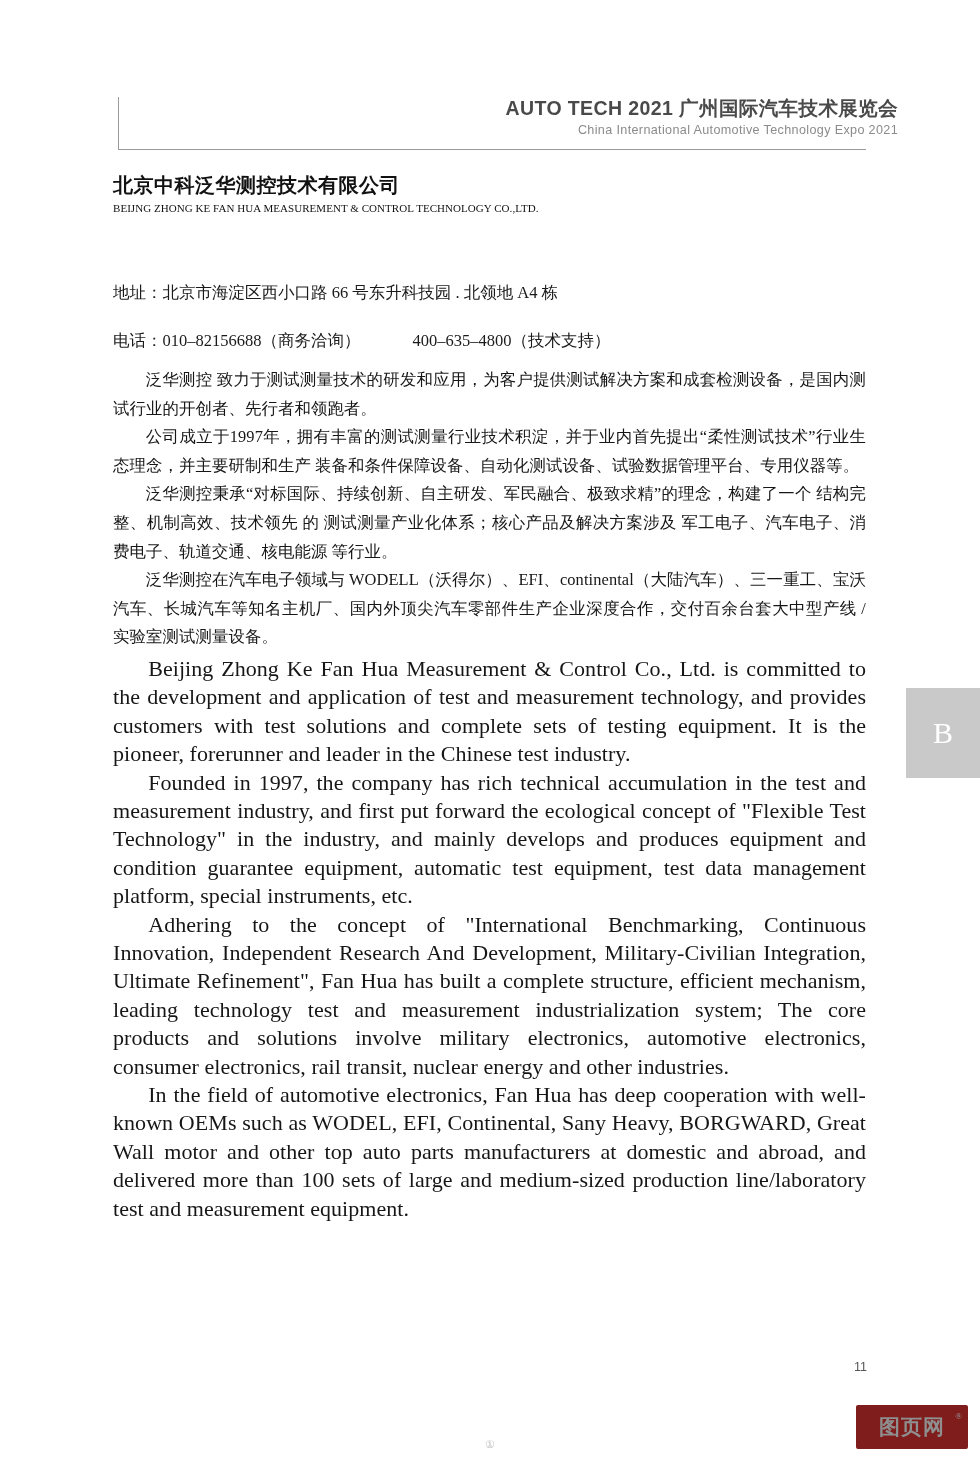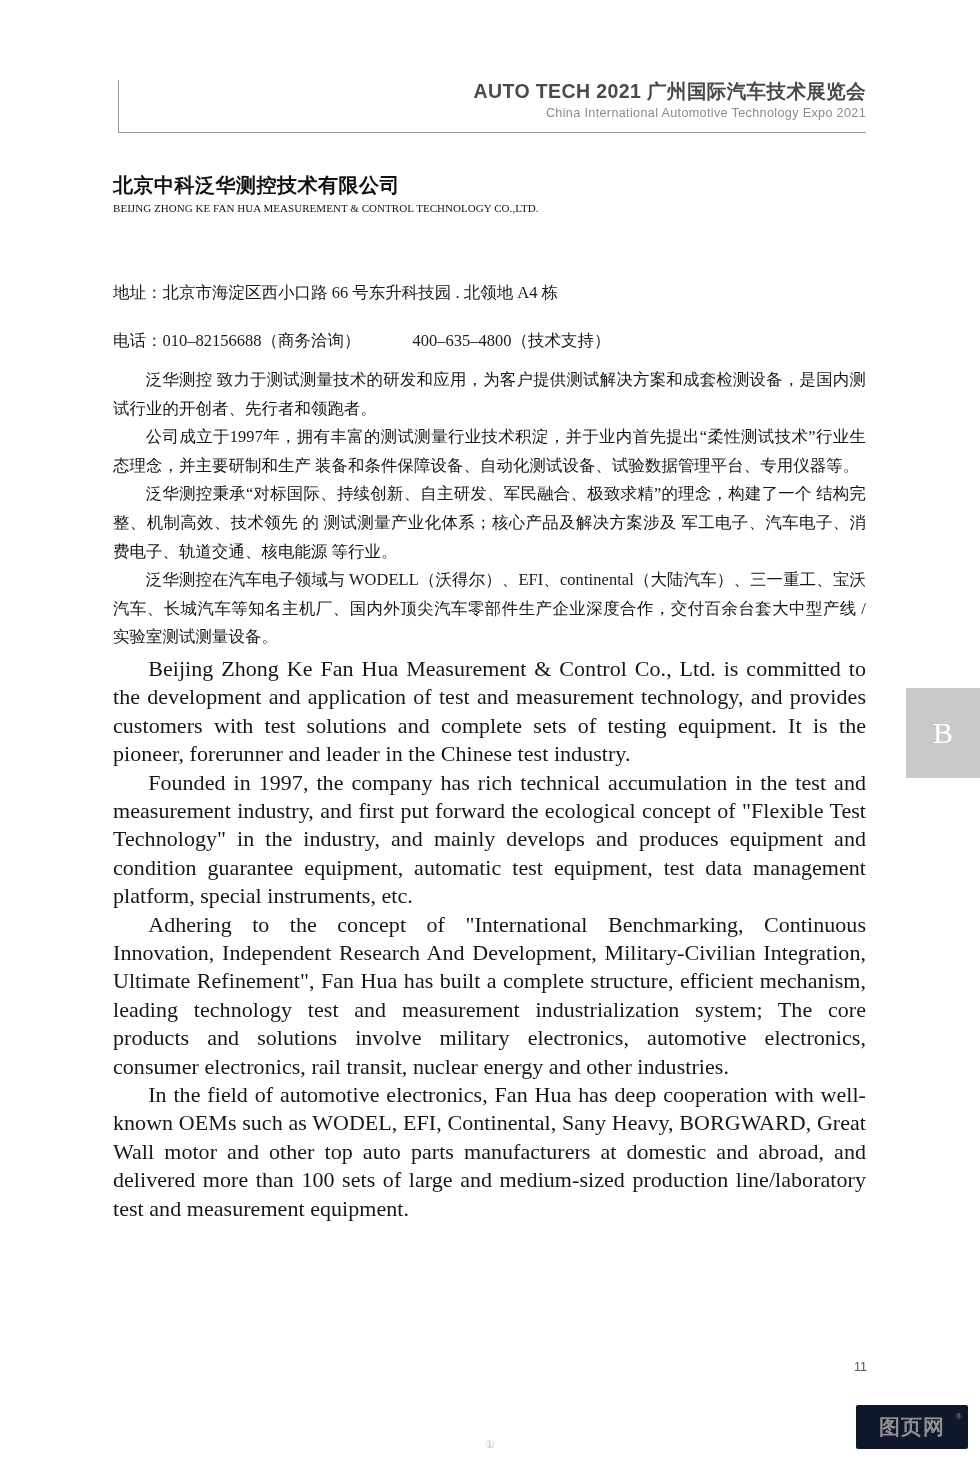--- a/index.html
+++ b/index.html
@@ -19,23 +19,24 @@
   .page {
     position: absolute;
     inset: 0;
     background: #ffffff;
   }
 
   
   .header {
     position: absolute;
     left: 118px;
-    top: 80px;
+    top: 97px;
     width: 748px;
     height: 60px;
+    padding-left: 32px;
   }
   .header-rule-left {
     position: absolute;
     left: 0;
     top: 0;
     width: 1px;
     height: 52px;
     background: #9a9a9a;
   }
   .header-rule-bottom {
@@ -176,21 +177,21 @@
     color: #bdbdbd;
   }
 
   
   .watermark {
     position: absolute;
     right: 12px;
     bottom: 10px;
     width: 112px;
     height: 44px;
-    background: #0f172a;
+    background: #7f1d1d;
     border-radius: 2px;
   }
   .watermark-text {
     position: absolute;
     left: 0;
     top: 0;
     width: 100%;
     height: 100%;
     display: flex;
     align-items: center;

